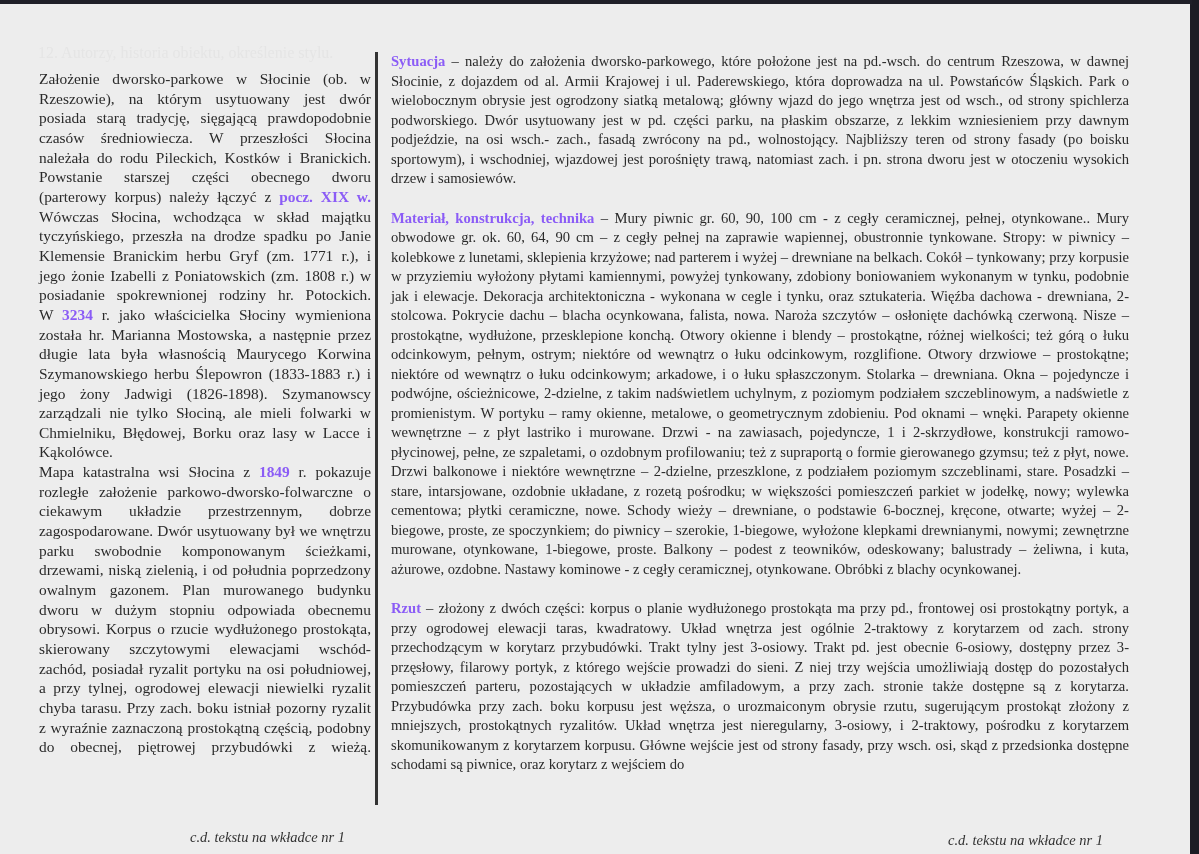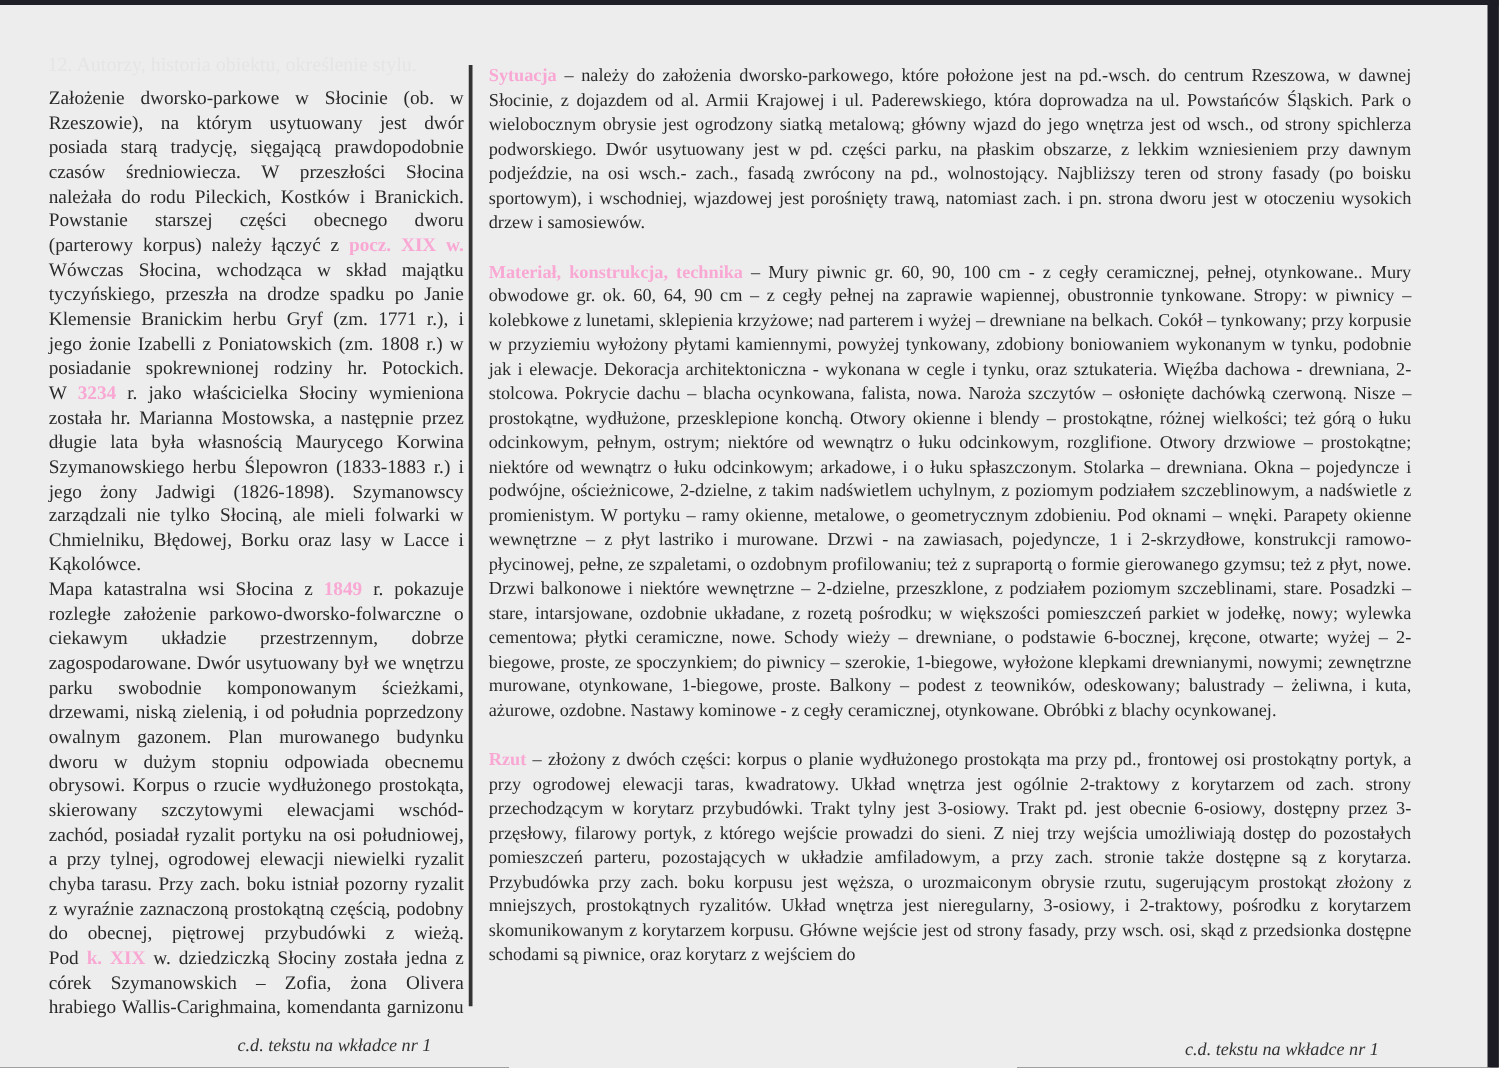--- a/index.html
+++ b/index.html
@@ -32,21 +32,21 @@
     position:absolute; left:391px; top:52px; width:738px;
   }
   .right-heading {
     font-size:12.2px; line-height:14px; color:#333; margin-bottom:9px;
   }
   .right-col p {
     font-size:14.6px; line-height:19.5px; margin:0; text-align:justify;
   }
   .gap { height:20px; }
   .u { text-decoration-thickness:1px; text-underline-offset:2px; }
-  b { font-weight:bold; color:#f9a8d4; }
+  b { font-weight:bold; color:#8b5cf6; }
   .cont-left {
     position:absolute; left:190px; top:829px; font-style:italic; font-size:14.5px; color:#333;
   }
   .cont-right {
     position:absolute; left:948px; top:832px; font-style:italic; font-size:14.5px; color:#333;
   }
   .topbar { position:absolute; left:0; top:0; width:1199px; height:5px; background:#1f1f28; }
   .rightbar { position:absolute; left:1192px; top:0; width:7px; height:854px; background:#1c1c24; }
 </style>
 </head>
@@ -55,21 +55,20 @@
 <div class="topbar"></div>
 <div class="paper"></div>
 <div class="rightbar"></div>
 
 <div class="left-col">
   <div class="left-heading">12. Autorzy, historia obiektu, określenie stylu.</div>
   <div class="left-body" id="left-body">
       <p><span>Założenie dworsko-parkowe w Słocinie (ob. w Rzeszowie), na którym usytuowany jest dwór posiada starą tradycję, sięgającą prawdopodobnie czasów średniowiecza. W przeszłości Słocina należała do rodu Pileckich, Kostków i Branickich. Powstanie starszej części obecnego dworu </span><span class="u">(parterowy korpus)</span><span> należy łączyć z </span><b>pocz. XIX w.</b><span> Wówczas Słocina, wchodząca w skład majątku tyczyńskiego, przeszła na drodze spadku po Janie Klemensie Branickim herbu Gryf (zm. 1771 r.), i jego żonie Izabelli z Poniatowskich (zm. 1808 r.) w posiadanie spokrewnionej rodziny hr. Potockich.</span></p>
       <p><span>W </span><b>3234</b><span> r. jako właścicielka Słociny wymieniona została hr. Marianna Mostowska, a następnie przez długie lata była własnością Maurycego Korwina Szymanowskiego herbu Ślepowron (1833-1883 r.) i jego żony Jadwigi (1826-1898). Szymanowscy zarządzali nie tylko Słociną, ale mieli folwarki w Chmielniku, Błędowej, Borku oraz lasy w Lacce i Kąkolówce.</span></p>
       <p><span>Mapa katastralna wsi Słocina z </span><b>1849</b><span> r. pokazuje rozległe założenie parkowo-dworsko-folwarczne o ciekawym układzie przestrzennym, dobrze zagospodarowane. Dwór usytuowany był we wnętrzu parku swobodnie komponowanym ścieżkami, drzewami, niską zielenią, i od południa poprzedzony owalnym gazonem. Plan murowanego budynku dworu w dużym stopniu odpowiada obecnemu obrysowi. Korpus o rzucie wydłużonego prostokąta, skierowany szczytowymi elewacjami wschód-zachód, posiadał ryzalit portyku na osi południowej, a przy tylnej, ogrodowej elewacji niewielki ryzalit chyba tarasu. Przy zach. boku istniał pozorny ryzalit z wyraźnie zaznaczoną prostokątną częścią, podobny do obecnej, piętrowej </span><span class="u">przybudówki z wieżą.</span></p>
-      <p><span>Pod </span><b>k. XIX</b><span> w. dziedziczką Słociny została jedna z córek Szymanowskich – Zofia, żona Olivera hrabiego Wallis-Carighmaina, komendanta garnizonu</span></p>
     </div>
 </div>
 
 <div class="divider"></div>
 
 <div class="right-col">
   <div id="right-body">
       <p><b>Sytuacja</b><span> – należy do założenia dworsko-parkowego, które położone jest na pd.-wsch. do centrum Rzeszowa, w dawnej Słocinie, z dojazdem od al. Armii Krajowej i ul. Paderewskiego, która doprowadza na ul. Powstańców Śląskich. Park o wielobocznym obrysie jest ogrodzony siatką metalową; główny wjazd do jego wnętrza jest od wsch., od strony spichlerza podworskiego. Dwór usytuowany jest w pd. części parku, na płaskim obszarze, z lekkim wzniesieniem przy dawnym podjeździe, na osi wsch.- zach., fasadą zwrócony na pd., wolnostojący. Najbliższy teren od strony fasady (po boisku sportowym), i wschodniej, wjazdowej jest porośnięty trawą, natomiast zach. i pn. strona dworu jest w otoczeniu wysokich drzew i samosiewów.</span></p>
       <div class="gap"></div>
       <p><b>Materiał, konstrukcja, technika</b><span> – Mury piwnic gr. 60, 90, 100 cm - z cegły ceramicznej, pełnej, otynkowane.. </span><span class="u">Mury obwodowe</span><span> gr. ok. 60, 64, 90  cm – z cegły pełnej na zaprawie wapiennej, obustronnie tynkowane. </span><span class="u">Stropy</span><span>: w piwnicy – kolebkowe z lunetami, sklepienia krzyżowe; nad parterem i wyżej – drewniane na belkach. </span><span class="u">Cokół</span><span> – tynkowany; przy korpusie w przyziemiu wyłożony płytami kamiennymi, powyżej tynkowany, zdobiony boniowaniem wykonanym w tynku, podobnie jak i elewacje. </span><span class="u">Dekoracja</span><span> architektoniczna - wykonana w cegle i tynku, oraz sztukateria. </span><span class="u">Więźba</span><span> dachowa - drewniana, 2-stolcowa. </span><span class="u">Pokrycie dachu</span><span> – blacha ocynkowana, falista, nowa. Naroża szczytów – osłonięte dachówką czerwoną. </span><span class="u">Nisze</span><span> – prostokątne, wydłużone, przesklepione konchą. </span><span class="u">Otwory okienne</span><span> i blendy – prostokątne, różnej wielkości; też górą o łuku odcinkowym, pełnym, ostrym; niektóre od wewnątrz o łuku odcinkowym, rozglifione. </span><span class="u">Otwory drzwiowe</span><span> – prostokątne; niektóre od wewnątrz o łuku odcinkowym; arkadowe, i o łuku spłaszczonym. </span><span class="u">Stolarka</span><span> – drewniana. </span><span class="u">Okna</span><span> – pojedyncze i podwójne, ościeżnicowe, 2-dzielne, z takim nadświetlem uchylnym, z poziomym podziałem szczeblinowym, a nadświetle z promienistym. W portyku – ramy okienne, metalowe, o geometrycznym zdobieniu. Pod oknami – wnęki. Parapety okienne wewnętrzne – z płyt lastriko i murowane. </span><span class="u">Drzwi</span><span> - na zawiasach, pojedyncze, 1 i 2-skrzydłowe, konstrukcji ramowo-płycinowej, pełne, ze szpaletami, o ozdobnym profilowaniu; też z supraportą o formie gierowanego gzymsu; też z płyt, nowe. </span><span class="u">Drzwi balkonowe</span><span> i niektóre wewnętrzne – 2-dzielne, przeszklone, z podziałem poziomym szczeblinami, stare. </span><span class="u">Posadzki</span><span> – stare, intarsjowane, ozdobnie układane, z rozetą pośrodku; w większości pomieszczeń parkiet w jodełkę, nowy; wylewka cementowa; płytki ceramiczne, nowe. </span><span class="u">Schody</span><span> wieży – drewniane, o podstawie 6-bocznej, kręcone, otwarte; wyżej – 2-biegowe, proste, ze spoczynkiem; do piwnicy – szerokie, 1-biegowe, wyłożone klepkami drewnianymi, nowymi; zewnętrzne murowane, otynkowane, 1-biegowe, proste. </span><span class="u">Balkony</span><span> – podest z teowników, odeskowany; balustrady – żeliwna, i kuta, ażurowe, ozdobne. </span><span class="u">Nastawy kominowe</span><span> - z cegły ceramicznej, otynkowane. Obróbki z blachy ocynkowanej.</span></p>

